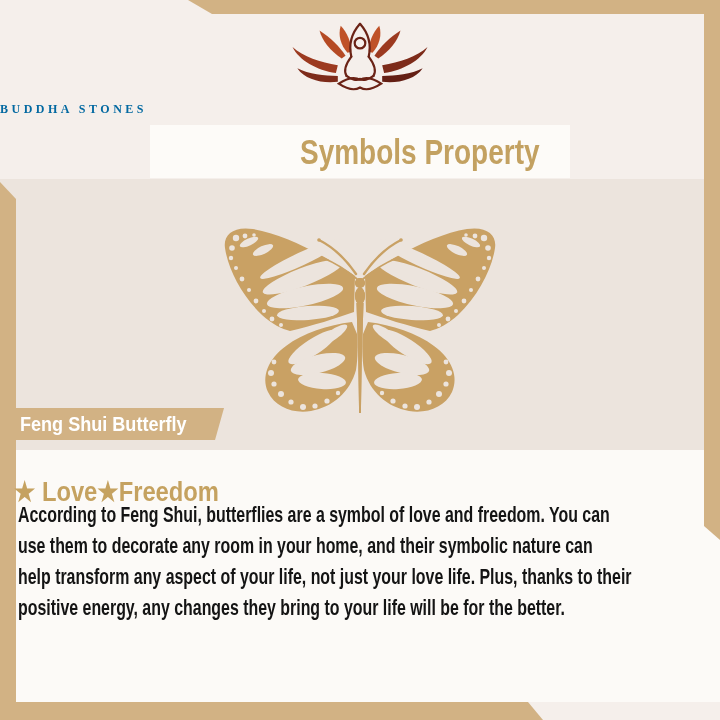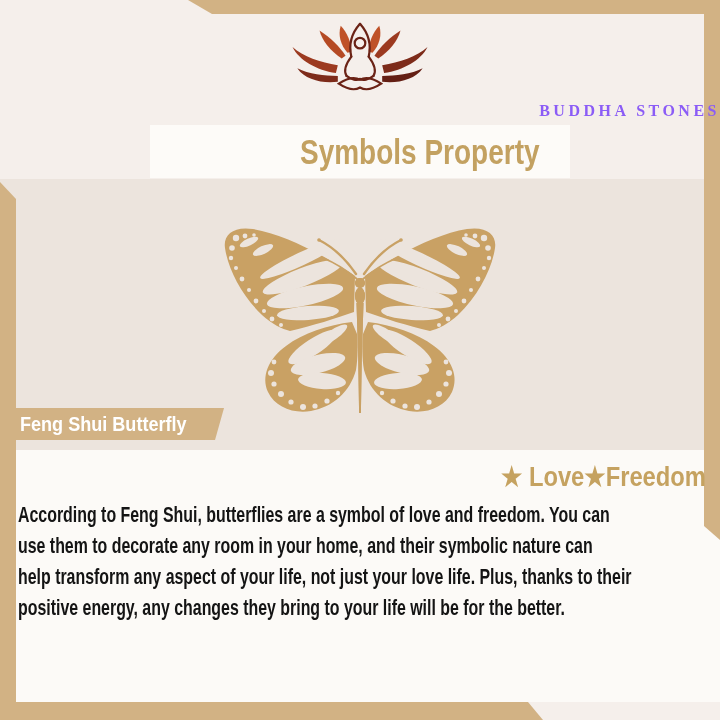--- a/index.html
+++ b/index.html
@@ -18,23 +18,23 @@
   .frame-right{left:704px;top:0;width:16px;height:540px;
     clip-path:polygon(0 0,16px 0,16px 540px,0 526px);}
   .frame-left{left:0;top:182px;width:16px;height:538px;
     clip-path:polygon(0 17px,16px 34px,16px 538px,0 538px);
     clip-path:polygon(0 0,16px 17px,16px 538px,0 538px);}
   .frame-bottom{left:0;top:702px;width:543px;height:18px;
     clip-path:polygon(0 0,528px 0,543px 18px,0 18px);}
   
   .logo{position:absolute;left:50%;top:20px;transform:translateX(-50%);}
   .brand-name{
-    position:absolute;left:0;top:102px;width:720px;text-align:right;
-    font-family:"Liberation Serif",serif;font-size:16px;font-weight:600;
-    letter-spacing:3.5px;color:#8b5cf6;
+    position:absolute;left:0;top:102px;width:720px;text-align:left;
+    font-family:"Liberation Serif",serif;font-size:12px;font-weight:600;
+    letter-spacing:3.5px;color:#0369a1;
   }
   
   .title-box{
     position:absolute;left:150px;top:125px;width:420px;height:53px;
     background:#fdfbf8;display:flex;align-items:center;justify-content:flex-end;
   }
   .title-text{
     display:inline-block;font-size:35px;font-weight:700;color:#c3a161;
     transform:scaleX(0.80);transform-origin:center;white-space:nowrap;
   }
@@ -44,21 +44,21 @@
   .badge{
     position:absolute;left:0;top:408px;width:224px;height:32px;background:#d2b284;
     clip-path:polygon(0 0,224px 0,215px 32px,0 32px);
   }
   .badge-text{
     display:inline-block;margin-left:20px;line-height:32px;font-size:21px;
     font-weight:700;color:#ffffff;white-space:nowrap;
     transform:scaleX(0.86);transform-origin:0 50%;
   }
   
-  .heading{position:absolute;left:0;top:461px;width:720px;text-align:right;}
+  .heading{position:absolute;left:0;top:476px;width:720px;text-align:left;}
   .heading-text{
     display:inline-block;font-size:27px;font-weight:700;color:#c5a260;
     white-space:nowrap;transform:scaleX(0.88);transform-origin:center;
   }
   
   .body-text{position:absolute;left:18px;top:500px;width:700px;}
   .body-line{
     font-size:21.5px;font-weight:700;color:#141414;line-height:31px;
     white-space:nowrap;transform:scaleX(0.74);transform-origin:0 50%;
   }

